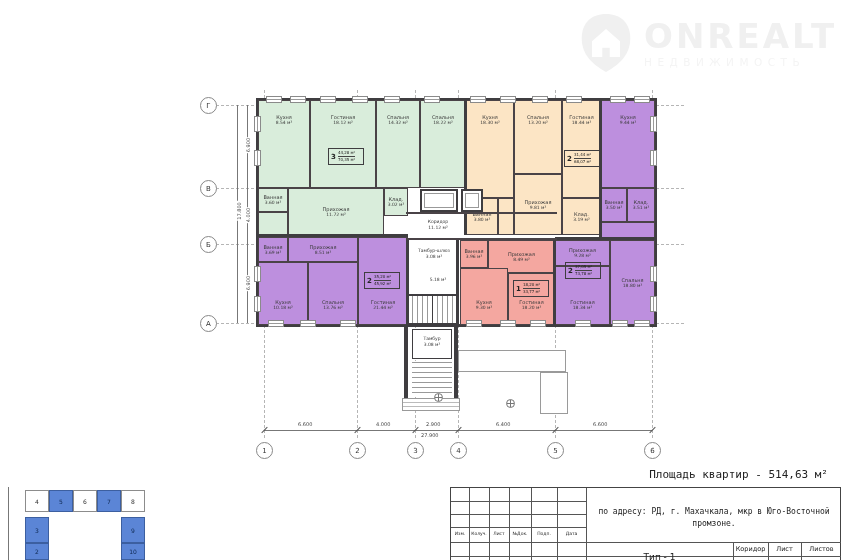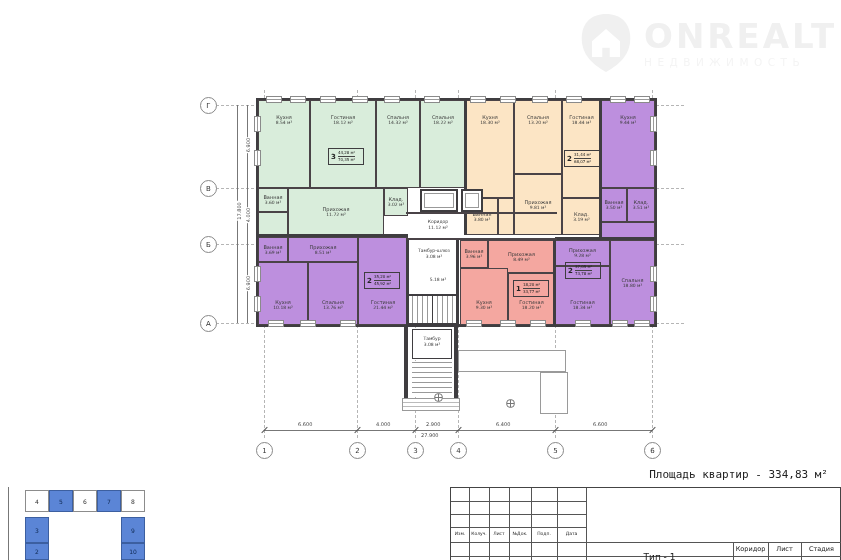--- a/index.html
+++ b/index.html
@@ -335,21 +335,21 @@
 <div class="dimt" style="left:592px;top:421px">6.600</div>
 <div class="dimt" style="left:420px;top:432px">27.900</div>
 
 <div class="dimline-v" style="left:247px"></div>
 <div class="dimline-v" style="left:237px"></div>
 <div class="dimt vdimt" style="left:240px;top:142px">6.900</div>
 <div class="dimt vdimt" style="left:240px;top:212px">4.000</div>
 <div class="dimt vdimt" style="left:240px;top:280px">6.900</div>
 <div class="dimt vdimt" style="left:229px;top:208px">17.800</div>
 
-<div class="area-note">Площадь квартир - 334,83 м²</div>
+<div class="area-note">Площадь квартир - 514,63 м²</div>
 
 <div class="tb">
   <div class="vl" style="left:18px;height:75px"></div>
   <div class="vl" style="left:38px;height:75px"></div>
   <div class="vl" style="left:58px;height:75px"></div>
   <div class="vl" style="left:80px;height:75px"></div>
   <div class="vl" style="left:106px;height:75px"></div>
   <div class="vl" style="left:135px;height:75px"></div>
   <div class="vl" style="left:282px;top:54px;height:21px"></div>
   <div class="vl" style="left:317px;top:54px;height:21px"></div>
@@ -359,24 +359,25 @@
   <div class="hl" style="top:39px;left:0;width:135px"></div>
   <div class="hl" style="top:54px;left:0;width:391px"></div>
   <div class="hl" style="top:68px;left:0;width:391px"></div>
   <div class="tbh" style="left:0px;top:43px;width:18px">Изм.</div>
   <div class="tbh" style="left:18px;top:43px;width:20px">Колуч.</div>
   <div class="tbh" style="left:38px;top:43px;width:20px">Лист</div>
   <div class="tbh" style="left:58px;top:43px;width:22px">№Док.</div>
   <div class="tbh" style="left:80px;top:43px;width:26px">Подп.</div>
   <div class="tbh" style="left:106px;top:43px;width:29px">Дата</div>
   <div class="tb-proj">
+    <div>по адресу: РД, г. Махачкала, мкр в Юго-Восточной промзоне.</div>
   </div>
   <div class="tb-stage" style="left:282px;width:35px">Коридор</div>
   <div class="tb-stage" style="left:317px;width:33px">Лист</div>
-  <div class="tb-stage" style="left:350px;width:41px">Стадия</div>
+  <div class="tb-stage" style="left:350px;width:41px">Листов</div>
   <div class="tb-type">Тип - 1</div>
 </div>
 
 <div class="frameline"></div>
 <div class="sb e" style="left:25px;top:490px;width:24px;height:22px">4</div>
 <div class="sb f" style="left:49px;top:490px;width:24px;height:22px">5</div>
 <div class="sb e" style="left:73px;top:490px;width:24px;height:22px">6</div>
 <div class="sb f" style="left:97px;top:490px;width:24px;height:22px">7</div>
 <div class="sb e" style="left:121px;top:490px;width:24px;height:22px">8</div>
 <div class="sb f" style="left:25px;top:517px;width:24px;height:26px">3</div>

